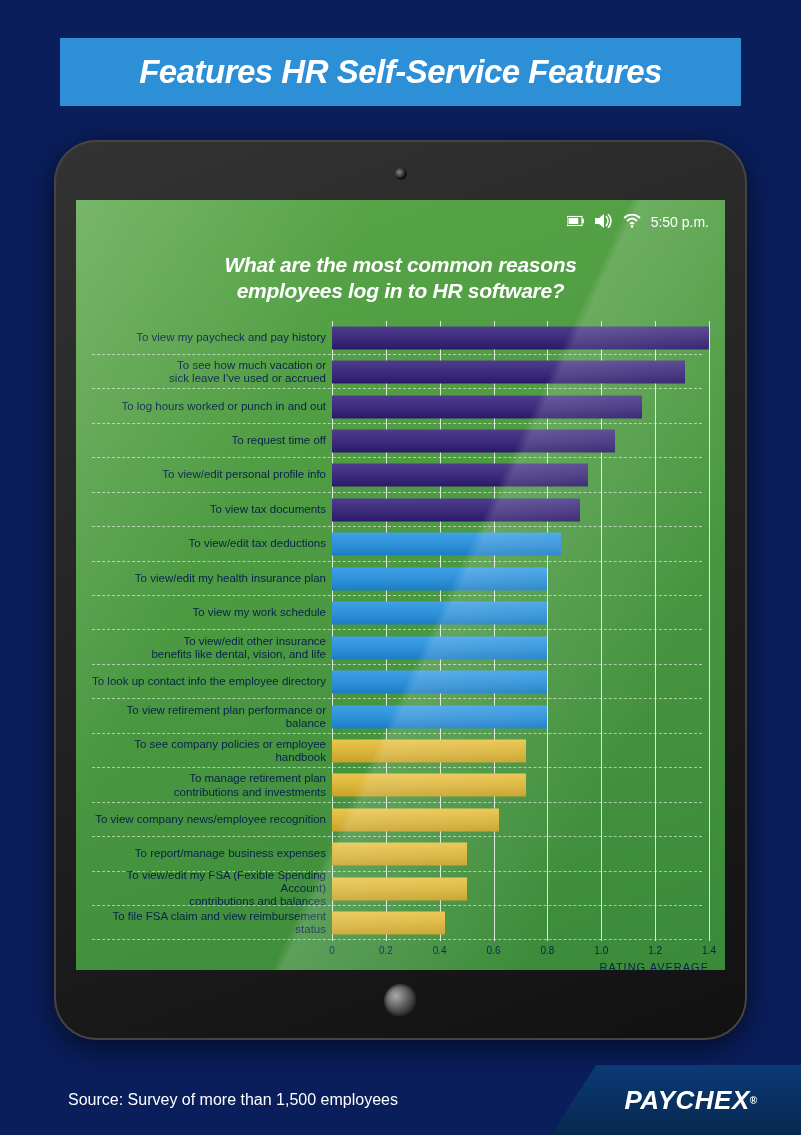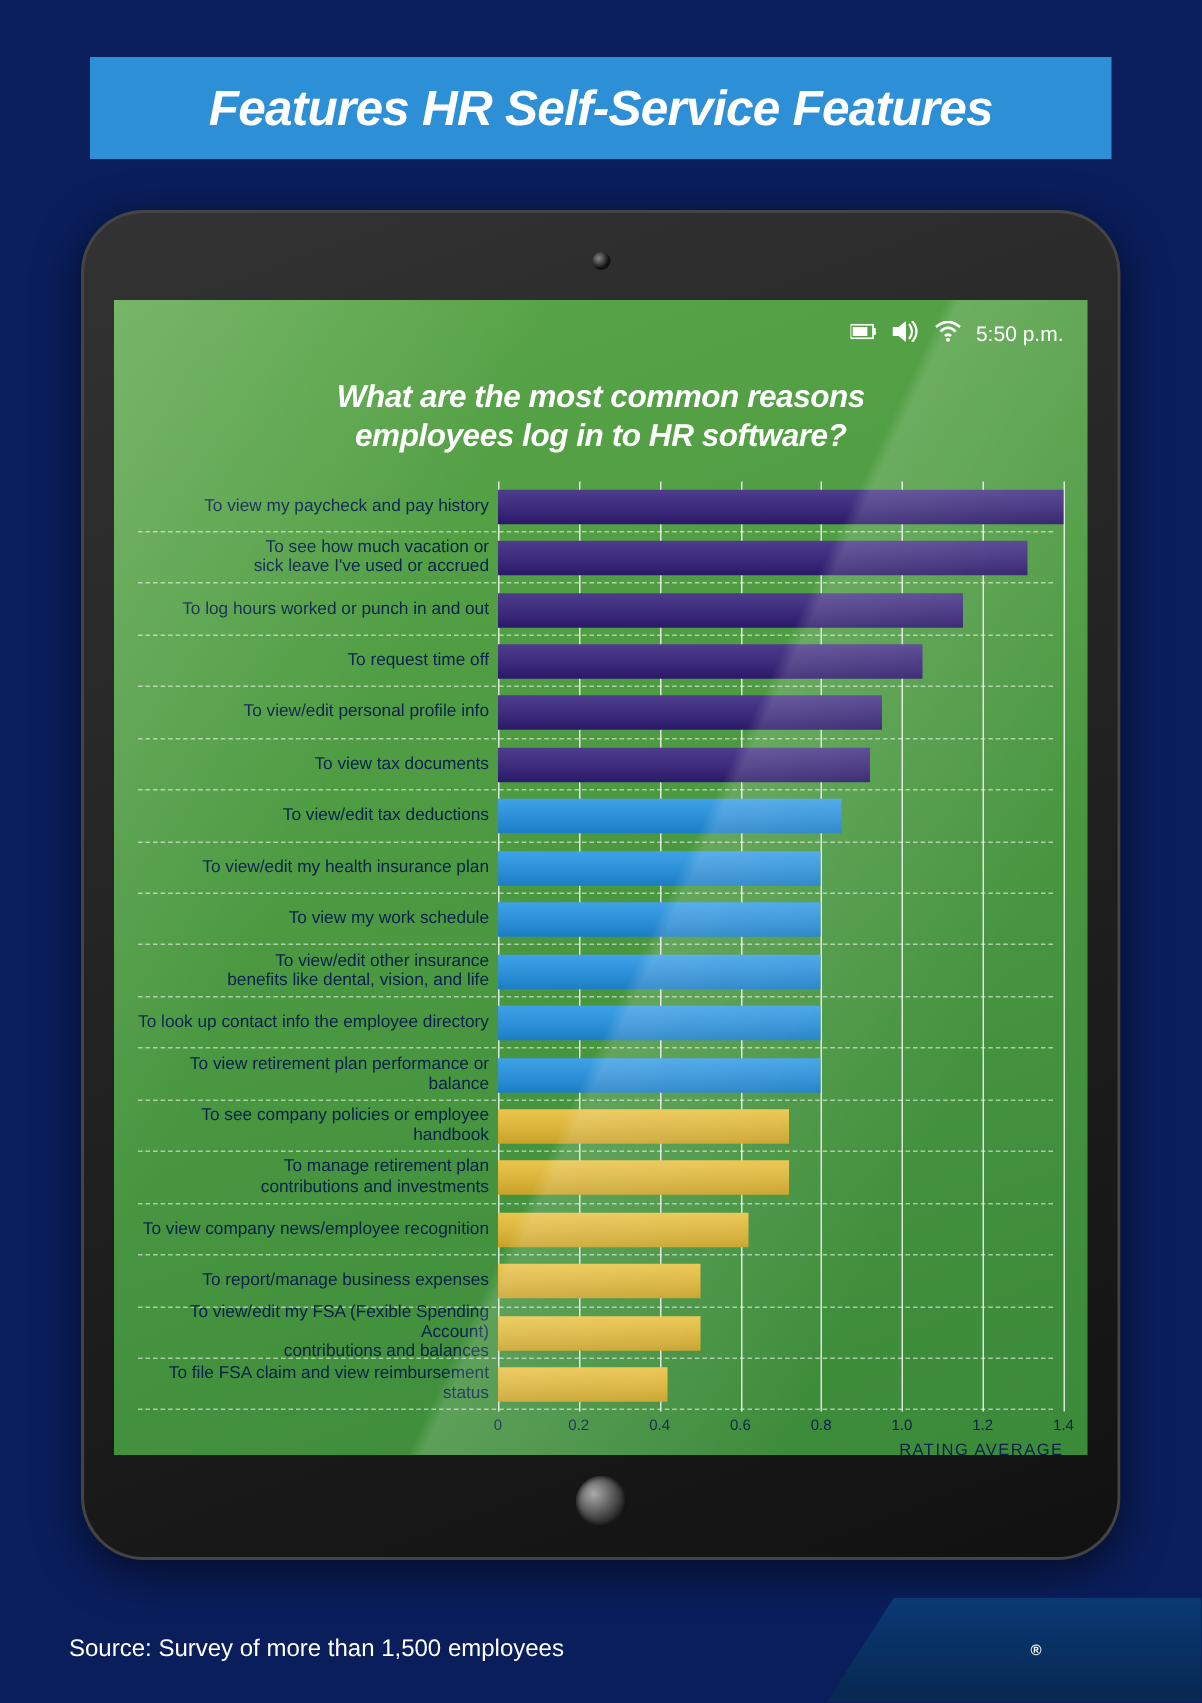--- a/index.html
+++ b/index.html
@@ -159,21 +159,21 @@
     right: 0;
     top: 100%;
     margin-top: 20px;
     font-size: 11px;
     color: #08214c;
     letter-spacing: 1px;
   }
   .source-line {
     position: absolute;
     bottom: 26px;
-    left: 46px;
+    left: 68px;
     color: #fff;
     font-size: 16px;
   }
   .logo {
     position: absolute;
     bottom: 0;
     right: 0;
     width: 250px;
     height: 70px;
     display: flex;
@@ -391,14 +391,15 @@
         </div>
     </div>
 
     <div class="screen-reflection"></div>
   </div>
 </div>
 
 <div class="source-line">Source: Survey of more than 1,500 employees</div>
 
 <div class="logo">
+  <span>PAYCHEX</span>
     <sup>®</sup>
 </div>
 
 </body></html>

